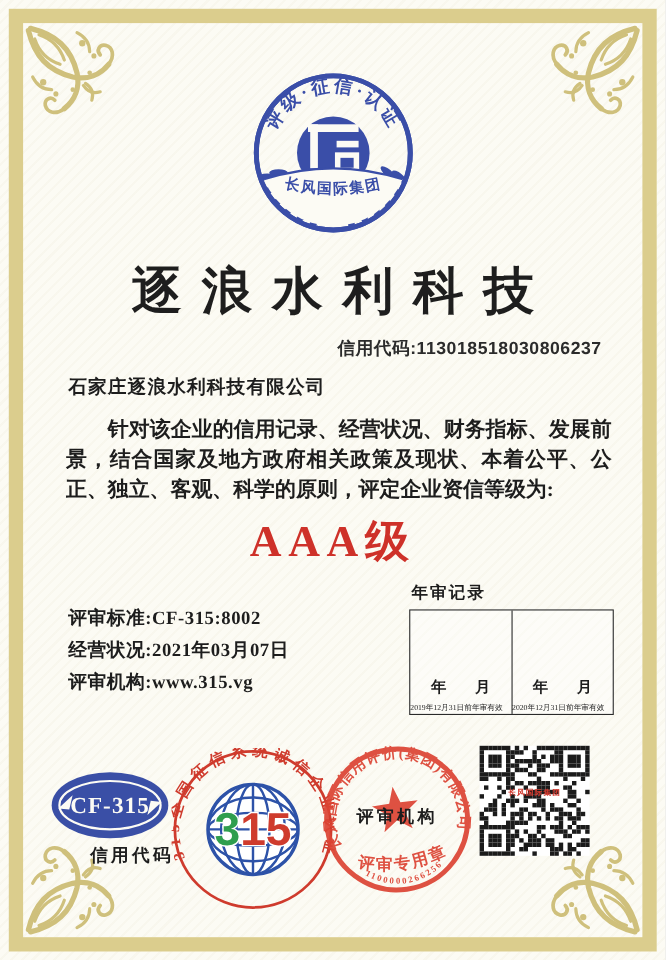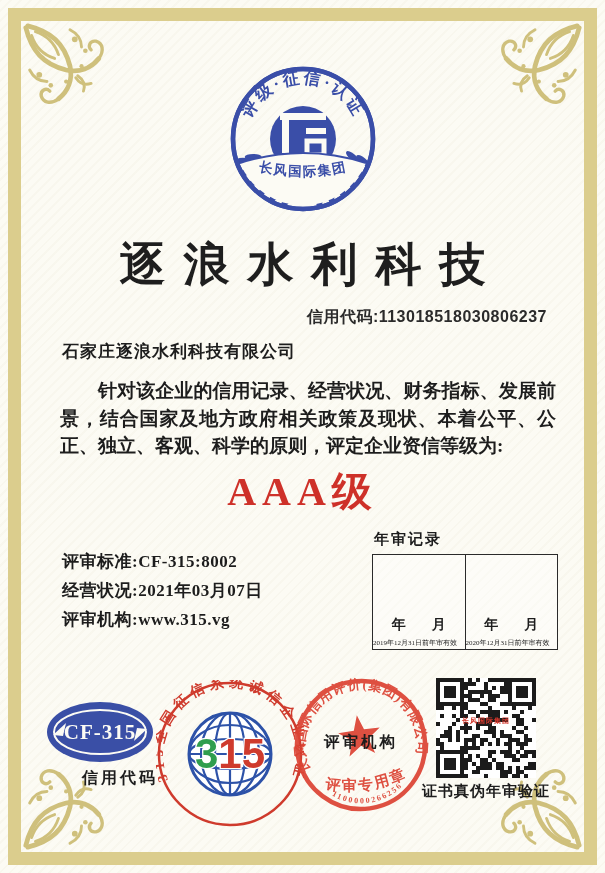--- a/index.html
+++ b/index.html
@@ -590,15 +590,14 @@
       <i style="grid-area: 25 / 7;"></i>
       <i style="grid-area: 25 / 8;"></i>
       <i style="grid-area: 25 / 13;"></i>
       <i style="grid-area: 25 / 17;"></i>
       <i style="grid-area: 25 / 18;"></i>
       <i style="grid-area: 25 / 20;"></i>
       <i style="grid-area: 25 / 21;"></i>
       <i style="grid-area: 25 / 23;"></i>
     </div>
   <div class="qr-overlay">长风国际集团</div>
-  <div class="qr-caption">证书真伪年审验证</div>
 
 </div>
 
 </body></html>

